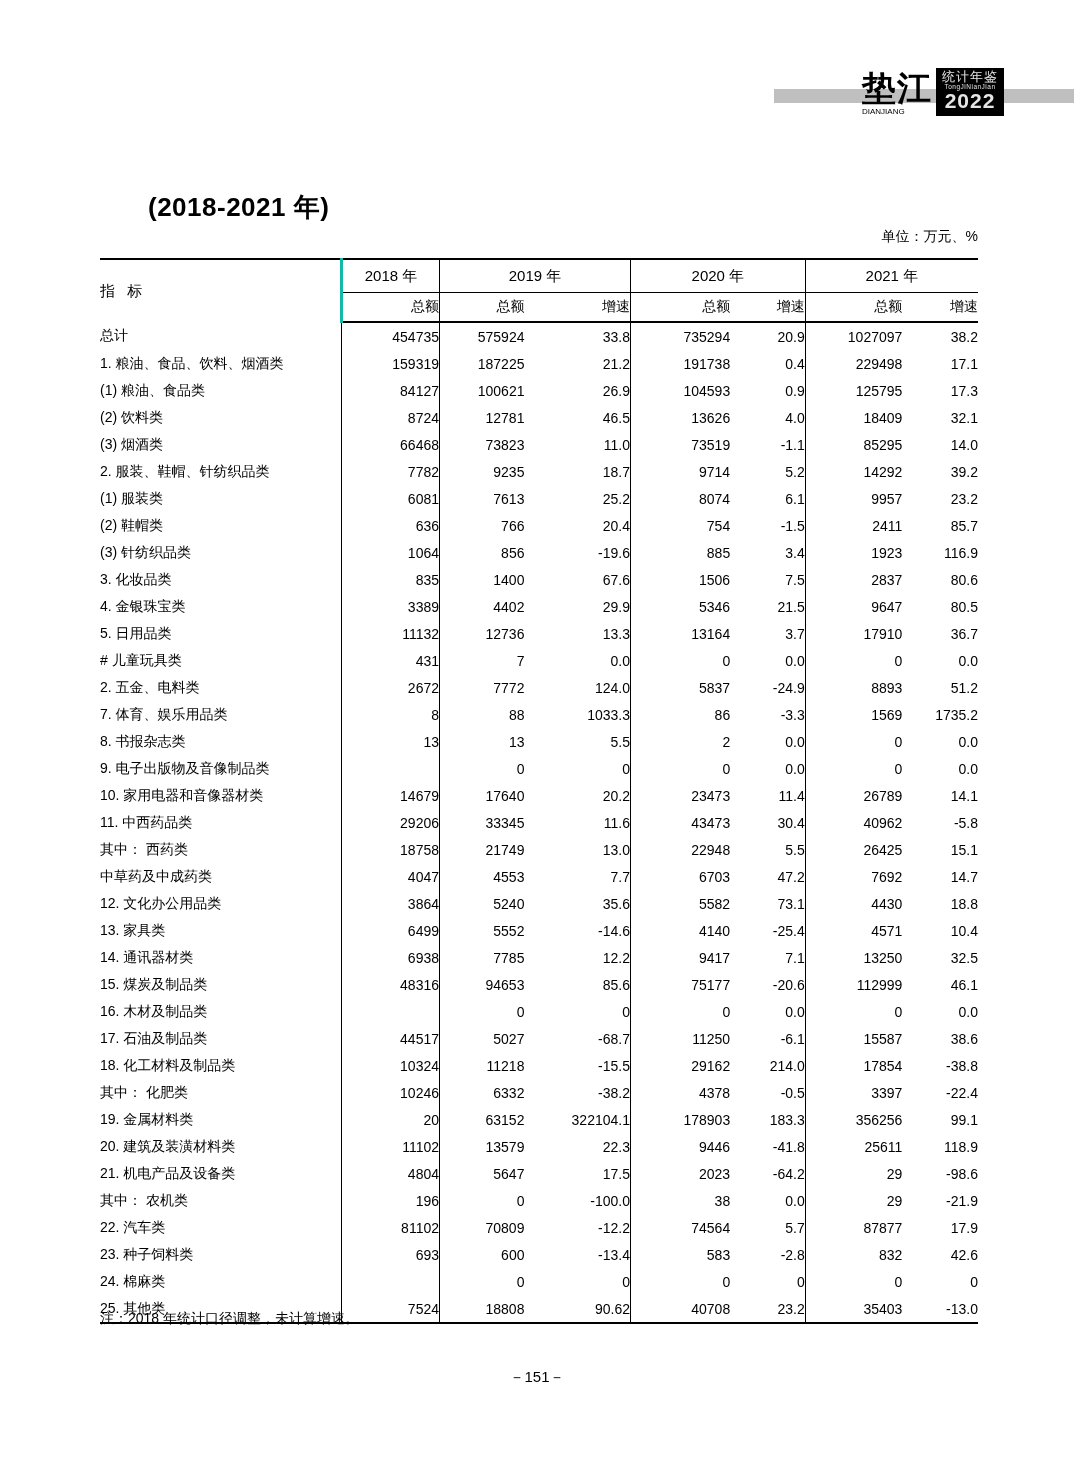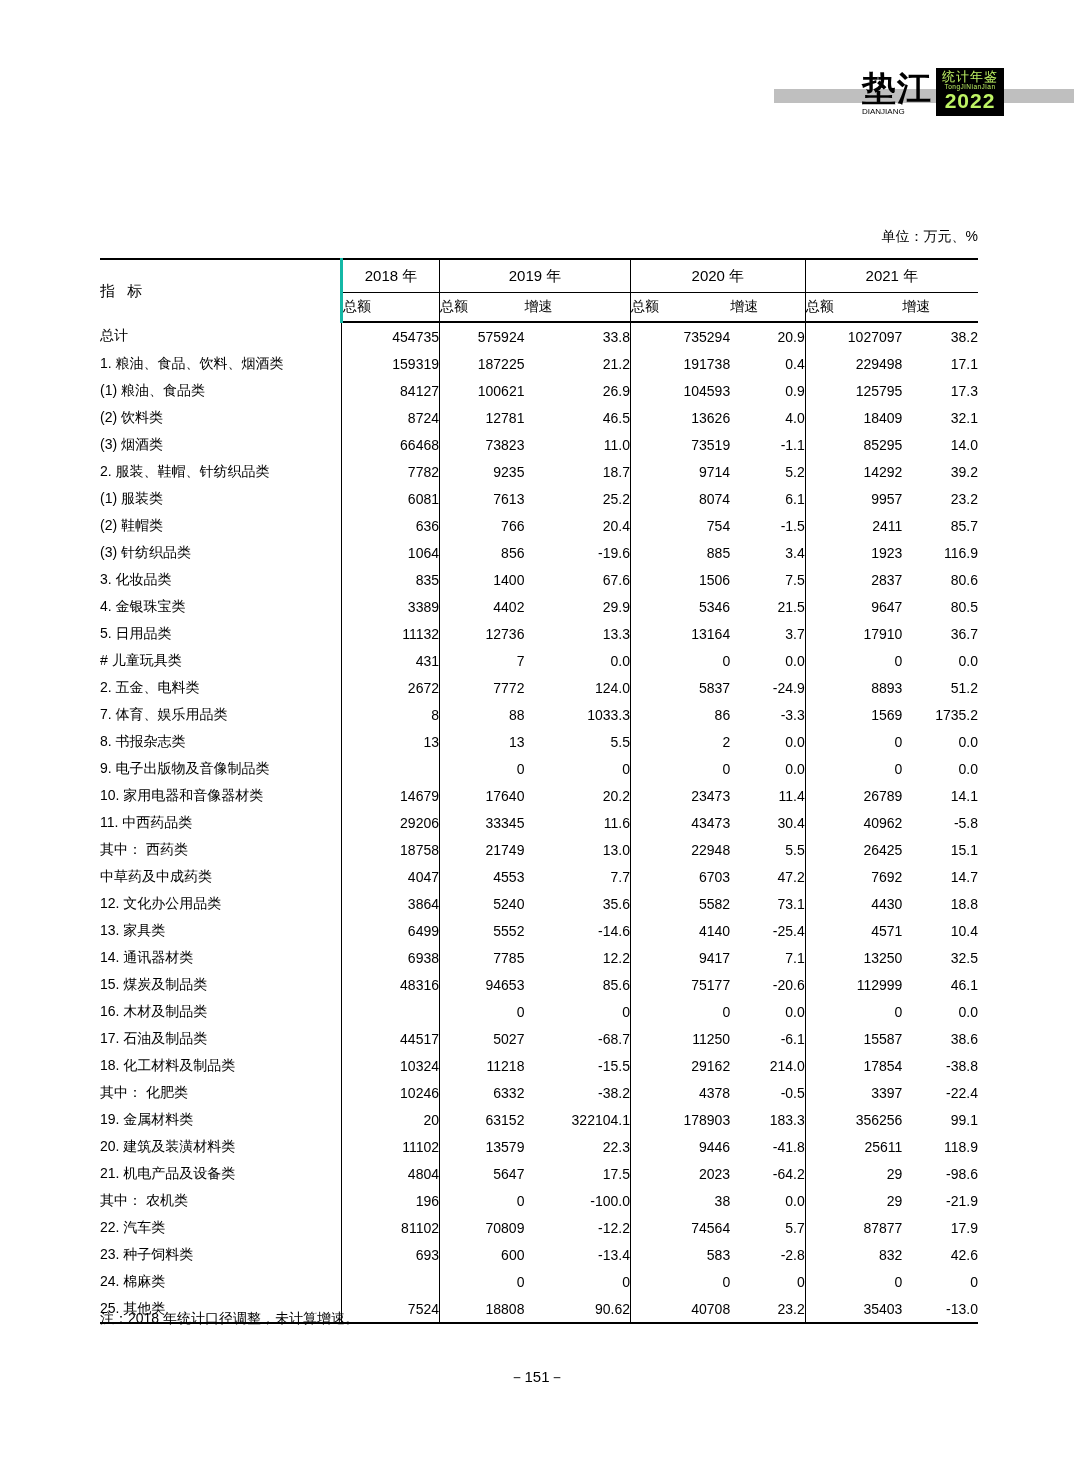--- a/index.html
+++ b/index.html
@@ -58,21 +58,21 @@
   .logo-cn .pinyin {
     display: block;
     font-family: "Liberation Sans", sans-serif;
     font-size: 8px;
     font-weight: normal;
     letter-spacing: 0px;
     margin-top: 2px;
   }
   .logo-right {
     background: #000;
-    color: #bef264;
+    color: #e5e5e5;
     padding: 2px 6px 3px 6px;
     text-align: center;
     line-height: 1.05;
   }
   .logo-right .l1 {
     font-size: 13px;
     letter-spacing: 1px;
   }
   .logo-right .l2 {
     font-size: 6.5px;
@@ -137,21 +137,21 @@
   th.ind-head {
     font-size: 15px;
     letter-spacing: 4px;
     text-align: left;
     vertical-align: middle;
     border-right: 3px solid #14b8a6;
   }
   th.sub {
     font-size: 14px;
     height: 28px;
-    text-align: left;
+    text-align: right;
     vertical-align: middle;
   }
   .vline-r { border-right: 1px solid #000; }
   .bline-b { border-bottom: 1px solid #000; }
 
   td.label {
     font-size: 14px;
     height: 27px;
     padding-left: 2px;
     white-space: nowrap;
@@ -200,20 +200,21 @@
         <span class="pinyin">DIANJIANG</span>
       </div>
       <div class="logo-right">
         <div class="l1">统计年鉴</div>
         <div class="l2">TongJiNianJian</div>
         <div class="l3">2022</div>
       </div>
     </div>
   </div>
 
+  <div class="subtitle">(2018-2021 年)</div>
   <div class="unit">单位：万元、%</div>
 
   <div class="tbl-wrap">
     <table class="main">
       <thead>
         <tr class="hd-top-border">
           <th class="ind-head hd-top-border" rowspan="2" style="width:240px;">指 标</th>
           <th class="hcell hd-top-border vline-r bline-b" style="width:96px;">2018 年</th>
           <th class="hcell hd-top-border vline-r bline-b" colspan="2" style="width:192px;">2019 年</th>
           <th class="hcell hd-top-border vline-r bline-b" colspan="2" style="width:176px;">2020 年</th>

